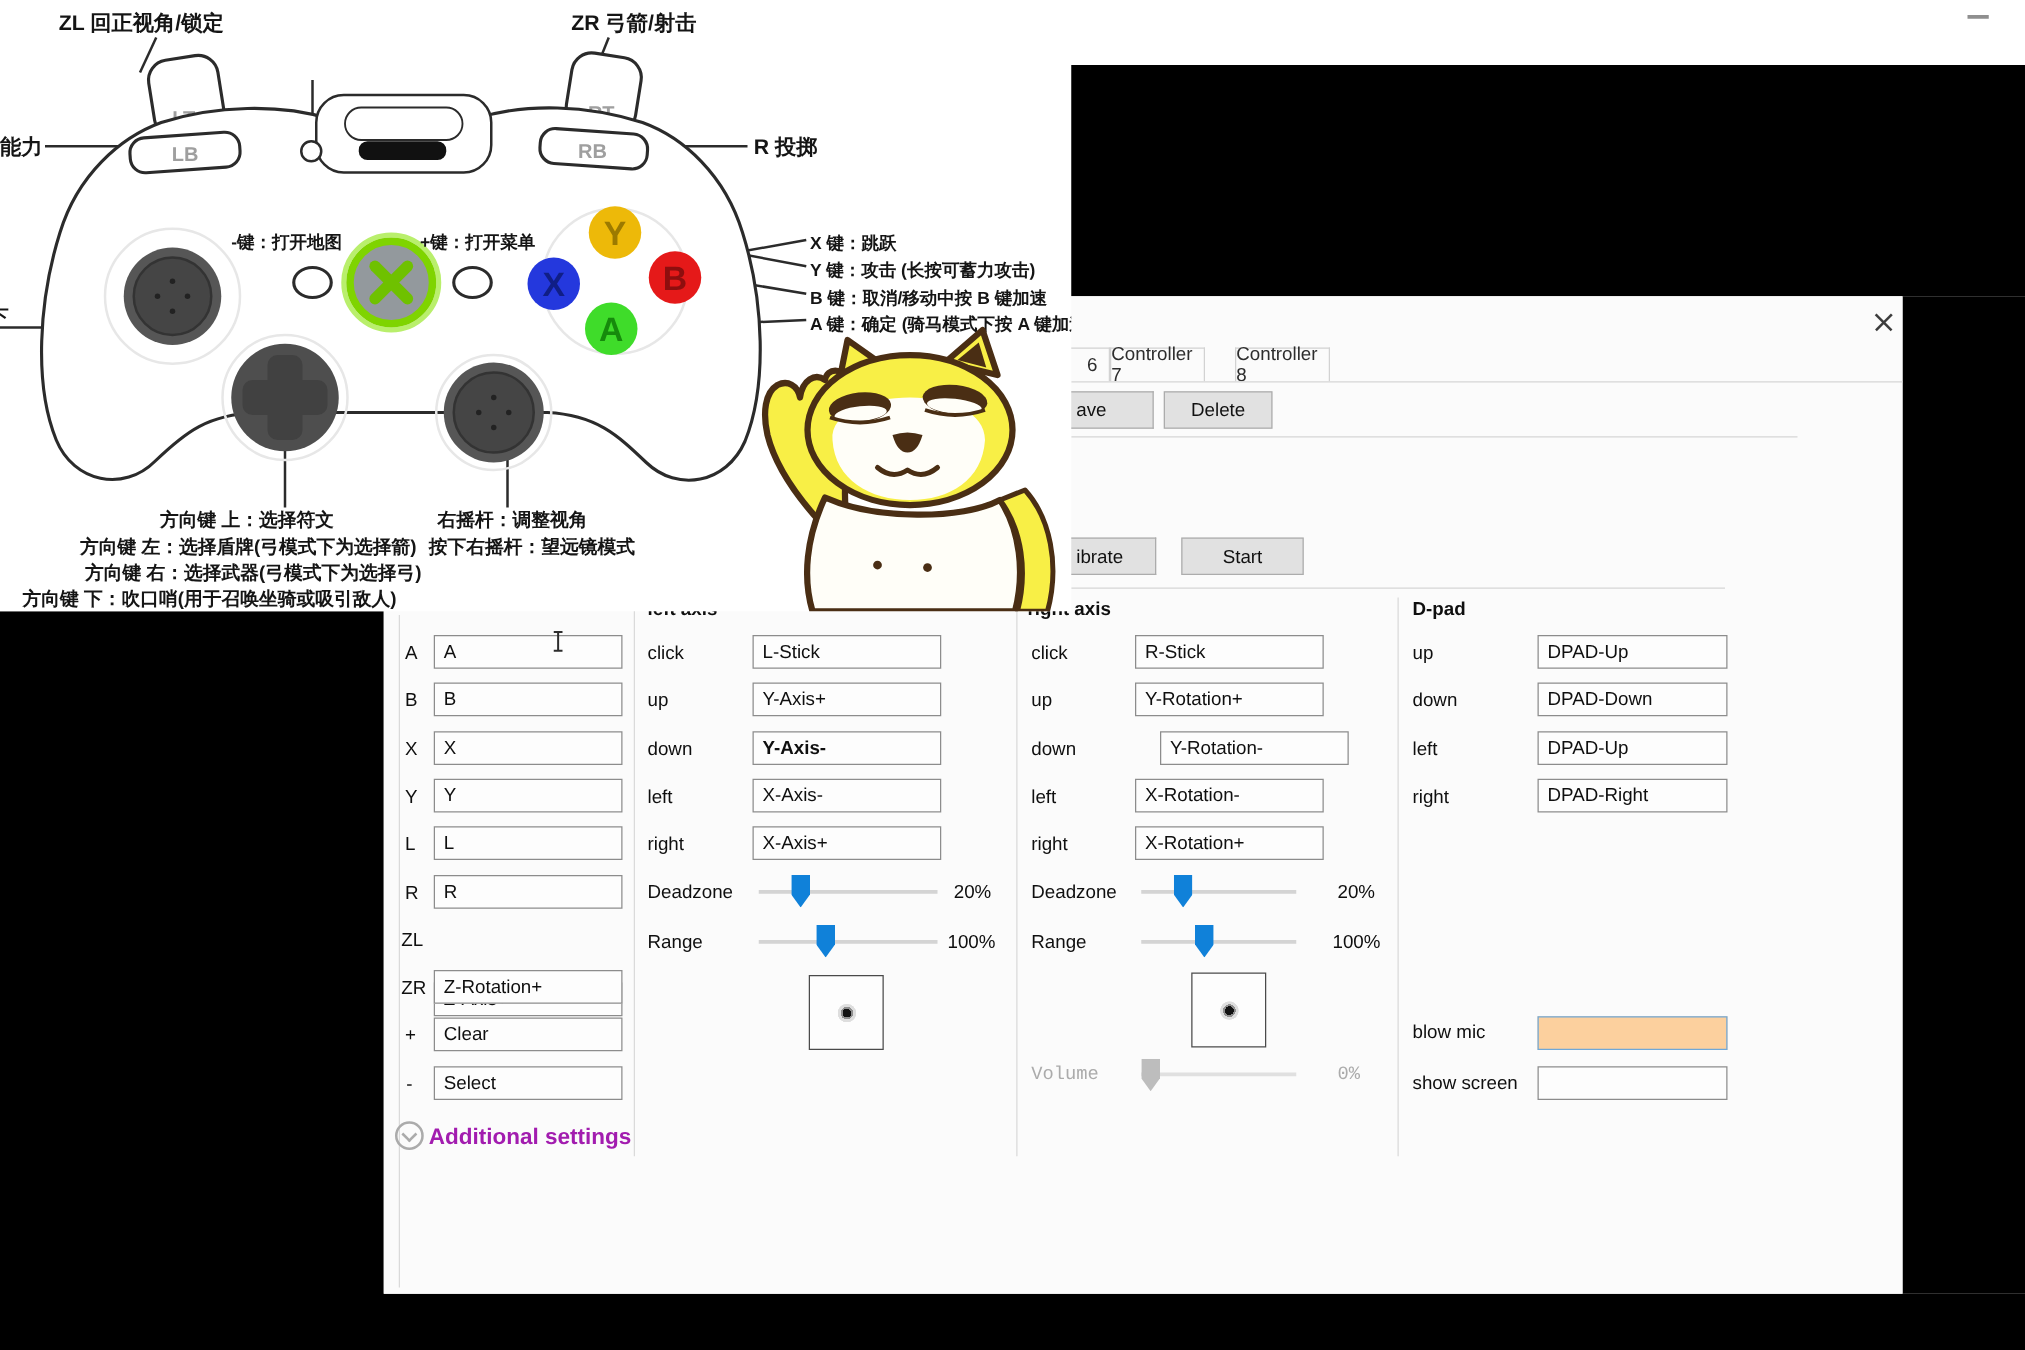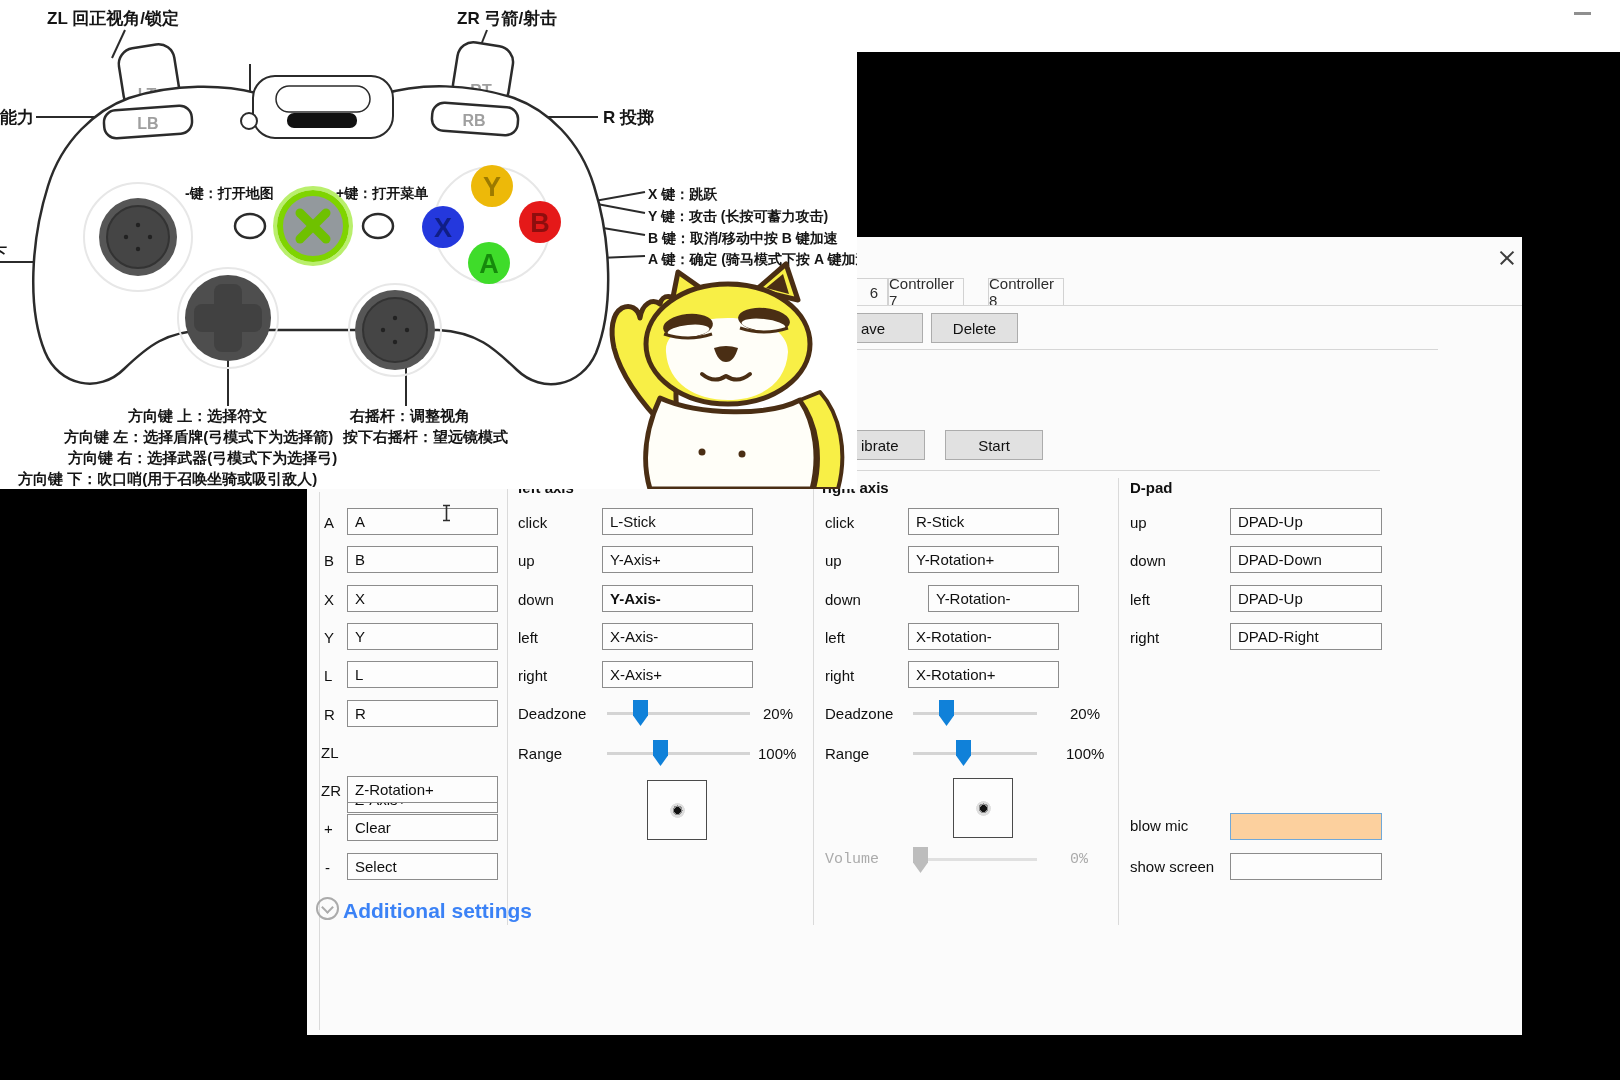--- a/index.html
+++ b/index.html
@@ -30,21 +30,21 @@
             display:flex;align-items:center;justify-content:center;}
   .stickdot{width:15px;height:15px;border-radius:50%;
             background:radial-gradient(circle,#111 0 3.5px,#8f8f8f 3.5px 5px,#dedede 5px 7.5px,transparent 7.5px);}
   .closebtn{position:absolute;left:1496px;top:247px;width:22px;height:22px;cursor:pointer;}
   .closebtn span{position:absolute;left:2px;top:10px;width:18px;height:1.7px;background:#3c3c3c;}
   .closebtn span:first-child{transform:rotate(45deg);}
   .closebtn span:last-child{transform:rotate(-45deg);}
   .minbtn{position:absolute;left:1574px;top:12px;width:17px;height:2.5px;background:#8f8f8f;}
   .chev{position:absolute;left:316px;top:897px;width:19px;height:19px;border:2px solid #ababab;border-radius:50%;}
   .chev i{position:absolute;left:5px;top:4px;width:7px;height:7px;border-left:2px solid #ababab;border-bottom:2px solid #ababab;transform:rotate(-45deg);}
-  .addl{position:absolute;left:343px;top:899px;font-size:21px;font-weight:bold;color:#3b82f6;}
+  .addl{position:absolute;left:343px;top:899px;font-size:18px;font-weight:bold;color:#a21caf;}
   .overlay{position:absolute;left:0;top:0;width:857px;height:489px;background:#ffffff;}
   svg text.cn{font-family:"Liberation Sans",sans-serif;font-weight:bold;fill:#151515;}
   svg text.gray{font-family:"Liberation Sans",sans-serif;fill:#9f9f9f;font-weight:bold;}
   svg text.face{font-family:"Liberation Sans",sans-serif;font-weight:bold;font-size:27px;text-anchor:middle;}
 </style>
 </head>
 <body>
 
 <div class="screen">
 

